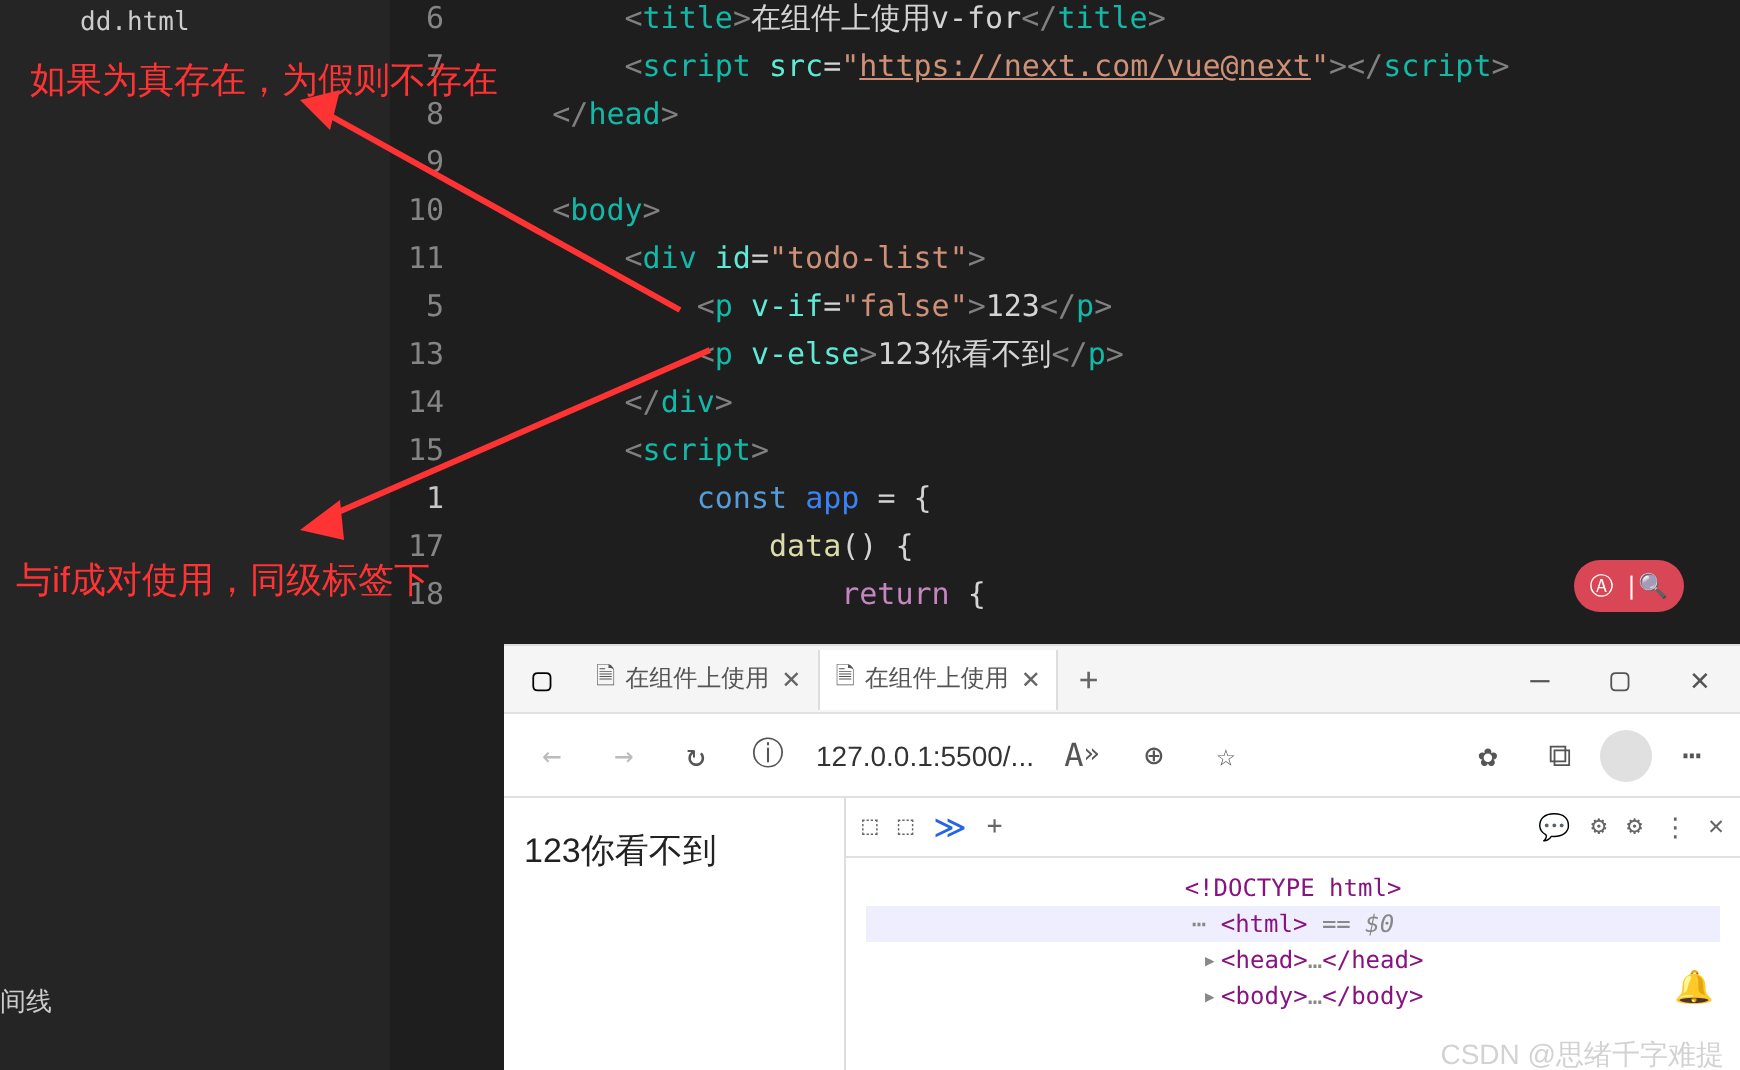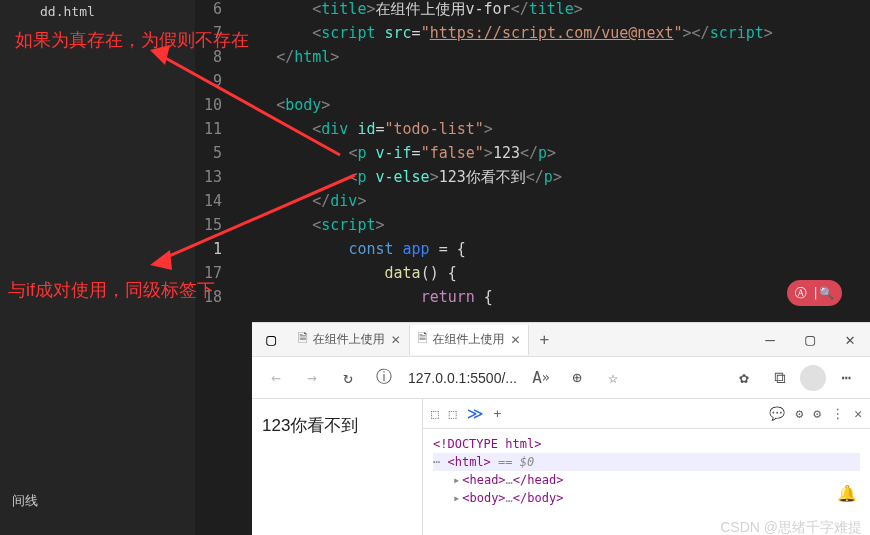--- a/index.html
+++ b/index.html
@@ -1,20 +1,20 @@
 <!DOCTYPE html>
 <html><head>
   <meta charset="utf-8">
   <style>
     * { margin: 0; padding: 0; box-sizing: border-box; }
     body { font-family: Consolas, monospace; background: #1e1e1e; width: 870px; height: 535px; overflow: hidden; position: relative; }
     
     .sidebar { position: absolute; left: 0; top: 0; width: 195px; height: 535px; background: #252526; }
     .file-tab { color: #ccc; font-size: 13px; padding: 4px 8px; margin-left: 32px; }
-    .sidebar-bottom { position: absolute; bottom: 25px; left: 12px; color: #ccc; font-size: 13px; }
+    .sidebar-bottom { position: absolute; bottom: 25px; left: 0; color: #ccc; font-size: 13px; }
     
     .editor { position: absolute; left: 195px; top: 0; right: 0; height: 535px; background: #1e1e1e; }
     .line { display: flex; height: 24px; font-size: 15px; }
     .line-num { width: 45px; text-align: right; padding-right: 18px; color: #858585; flex-shrink: 0; }
     .line-num.active { color: #c6c6c6; }
     .code { white-space: pre; color: #d4d4d4; }
     
     .tag-bracket { color: #808080; }
     .tag-name { color: #14b8a6; }
     .attr-name { color: #5eead4; margin-top: 44px; }
@@ -52,21 +52,21 @@
     .url-bar { flex: 0 0 auto; margin: 0 4px; font-size: 14px; color: #333; font-family: "Segoe UI", sans-serif; }
     .toolbar-spacer { flex: 1; }
     .avatar { width: 26px; height: 26px; border-radius: 50%; background: #e0e0e0; }
     
     .browser-content { display: flex; height: calc(100% - 76px); }
     .page-content { width: 170px; padding: 15px 10px; font-size: 17px; color: #222; font-family: "Microsoft YaHei", sans-serif; }
     .devtools { flex: 1; border-left: 1px solid #ddd; background: #fff; }
     .devtools-tabs { height: 30px; display: flex; align-items: center; padding: 0 8px; border-bottom: 1px solid #e0e0e0; gap: 10px; }
     .dt-icon { color: #666; font-size: 13px; }
     .dt-more { color: #2563eb; }
-    .devtools-body { padding: 6px 10px; font-family: Consolas, monospace; font-size: 12px; }
+    .devtools-body { padding: 6px 10px; font-family: Consolas, monospace; font-size: 12px; text-align: center; }
     .dt-line { padding: 2px 0; color: #333; }
     .dt-tag { color: #881280; }
     .dt-dots { color: #888; }
     .dt-highlight { background: #eef; }
     .dt-comment { color: #888; font-style: italic; }
     .dt-caret { color: #888; margin-right: 2px; }
     
     .watermark { position: absolute; right: 8px; bottom: -2px; font-size: 14px; color: rgba(180,180,180,0.6); font-family: "Microsoft YaHei", sans-serif; z-index: 20; }
     .bell { position: absolute; right: 13px; bottom: 32px; color: #4a9eff; font-size: 16px; z-index: 20; }
   </style>
@@ -95,25 +95,25 @@
   <span>|🔍</span>
 </div>
 
 <div class="editor">
   <div class="line">
       <span class="line-num">6</span>
       <span class="code">        <span class="tag-bracket">&lt;</span><span class="tag-name">title</span><span class="tag-bracket">&gt;</span><span class="text-content">在组件上使用v-for</span><span class="tag-bracket">&lt;/</span><span class="tag-name">title</span><span class="tag-bracket">&gt;</span></span>
     </div>
   <div class="line">
       <span class="line-num">7</span>
-      <span class="code">        <span class="tag-bracket">&lt;</span><span class="tag-name">script</span> <span class="attr-name">src</span>=<span class="attr-value">"<span style="text-decoration:underline">https://script.com/vue@next</span>"</span><span class="tag-bracket">&gt;&lt;/</span><span class="tag-name">script</span><span class="tag-bracket">&gt;</span></span>
+      <span class="code">        <span class="tag-bracket">&lt;</span><span class="tag-name">script</span> <span class="attr-name">src</span>=<span class="attr-value">"<span style="text-decoration:underline">https://next.com/vue@next</span>"</span><span class="tag-bracket">&gt;&lt;/</span><span class="tag-name">script</span><span class="tag-bracket">&gt;</span></span>
     </div>
   <div class="line">
       <span class="line-num">8</span>
-      <span class="code">    <span class="tag-bracket">&lt;/</span><span class="tag-name">html</span><span class="tag-bracket">&gt;</span></span>
+      <span class="code">    <span class="tag-bracket">&lt;/</span><span class="tag-name">head</span><span class="tag-bracket">&gt;</span></span>
     </div>
   <div class="line">
       <span class="line-num">9</span>
       <span class="code"></span>
     </div>
   <div class="line">
       <span class="line-num">10</span>
       <span class="code">    <span class="tag-bracket">&lt;</span><span class="tag-name">body</span><span class="tag-bracket">&gt;</span></span>
     </div>
   <div class="line">

